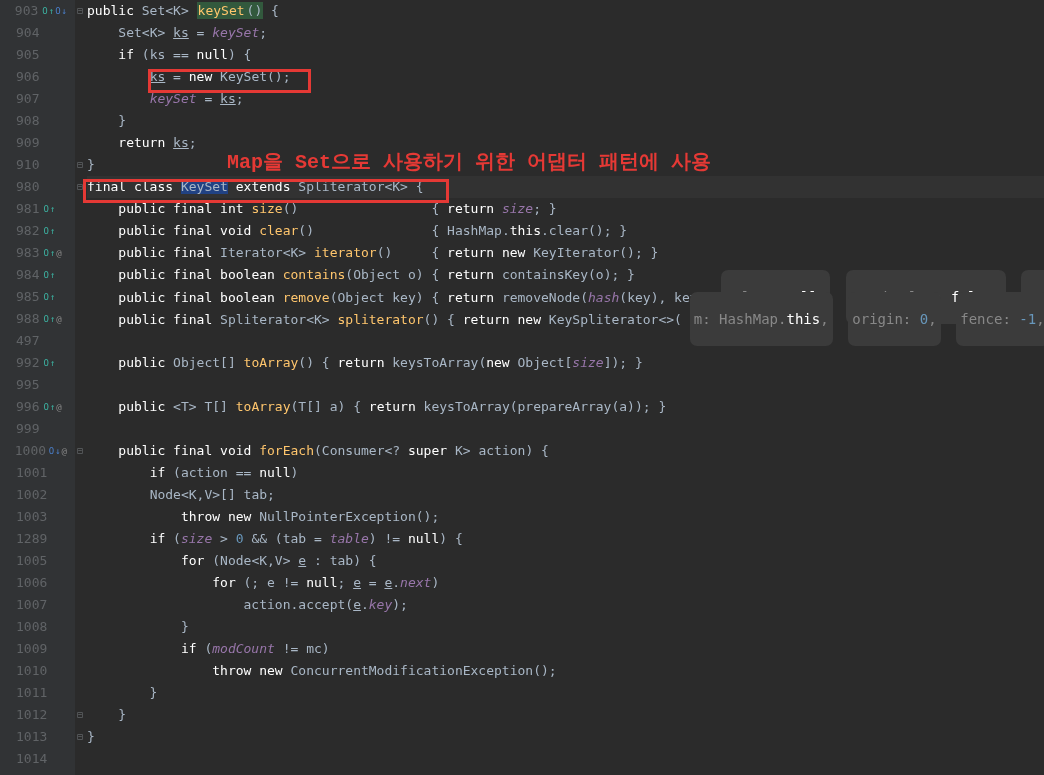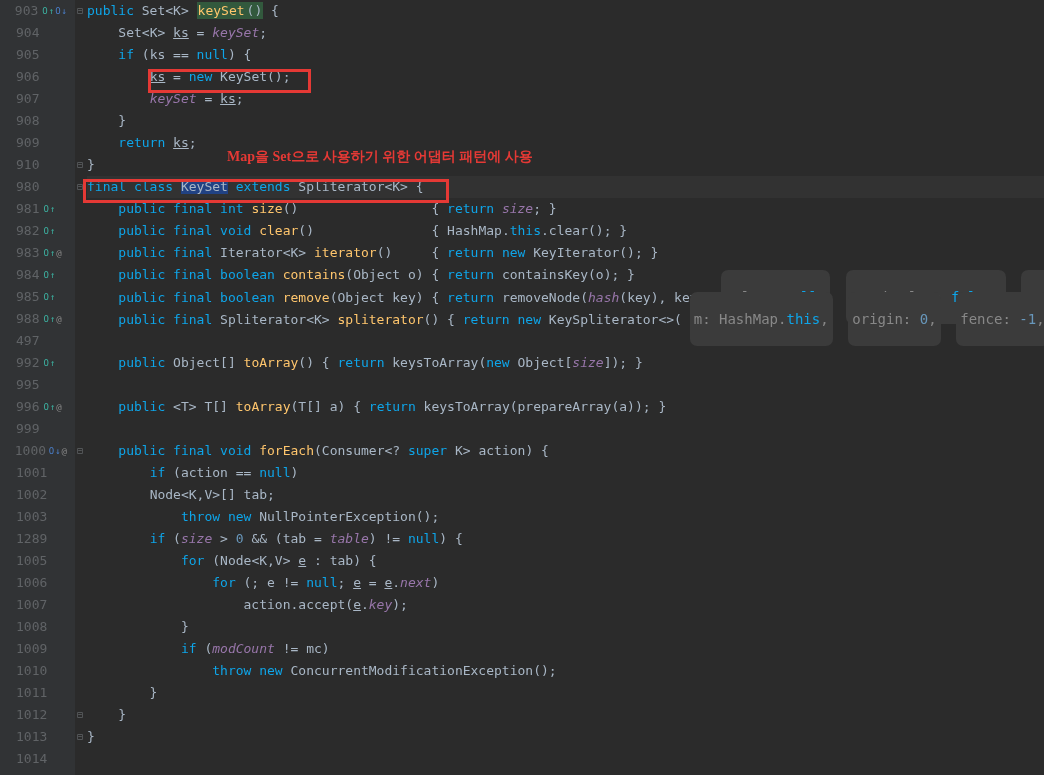--- a/index.html
+++ b/index.html
@@ -51,21 +51,21 @@
 }
 .fold-marker {
   position: absolute;
   left: -10px;
   color: #606366;
   font-size: 10px;
   cursor: pointer;
 }
 .line-highlight { background: #323232; display: block; width: 100%; }
 
-.kw { color: #0ea5e9; }
+.kw { color: #ffffff; }
 .num { color: #6897bb; }
 .fn { color: #ffc66d; }
 .field { color: #9876aa; font-style: italic; }
 .underline { text-decoration: underline; }
 .hint-pill {
   background: #3b3b3b;
   color: #888;
   padding: 19px 4px;
   border-radius: 7px;
   font-size: 14px;
@@ -89,22 +89,22 @@
   border: 3px solid #e53935;
   left: 8px;
   top: 179px;
   width: 366px;
   height: 24px;
   pointer-events: none;
 }
 .red-text {
   position: absolute;
   color: #e53935;
-  font-family: Liberation Serif, serif;
-  font-size: 14px;
+  font-family: Liberation Mono, monospace;
+  font-size: 20px;
   font-weight: bold;
   left: 152px;
   top: 148px;
 }
 </style>
 </head>
 <body>
 
 <div class="editor">
   <div class="gutter" id="gutter">

